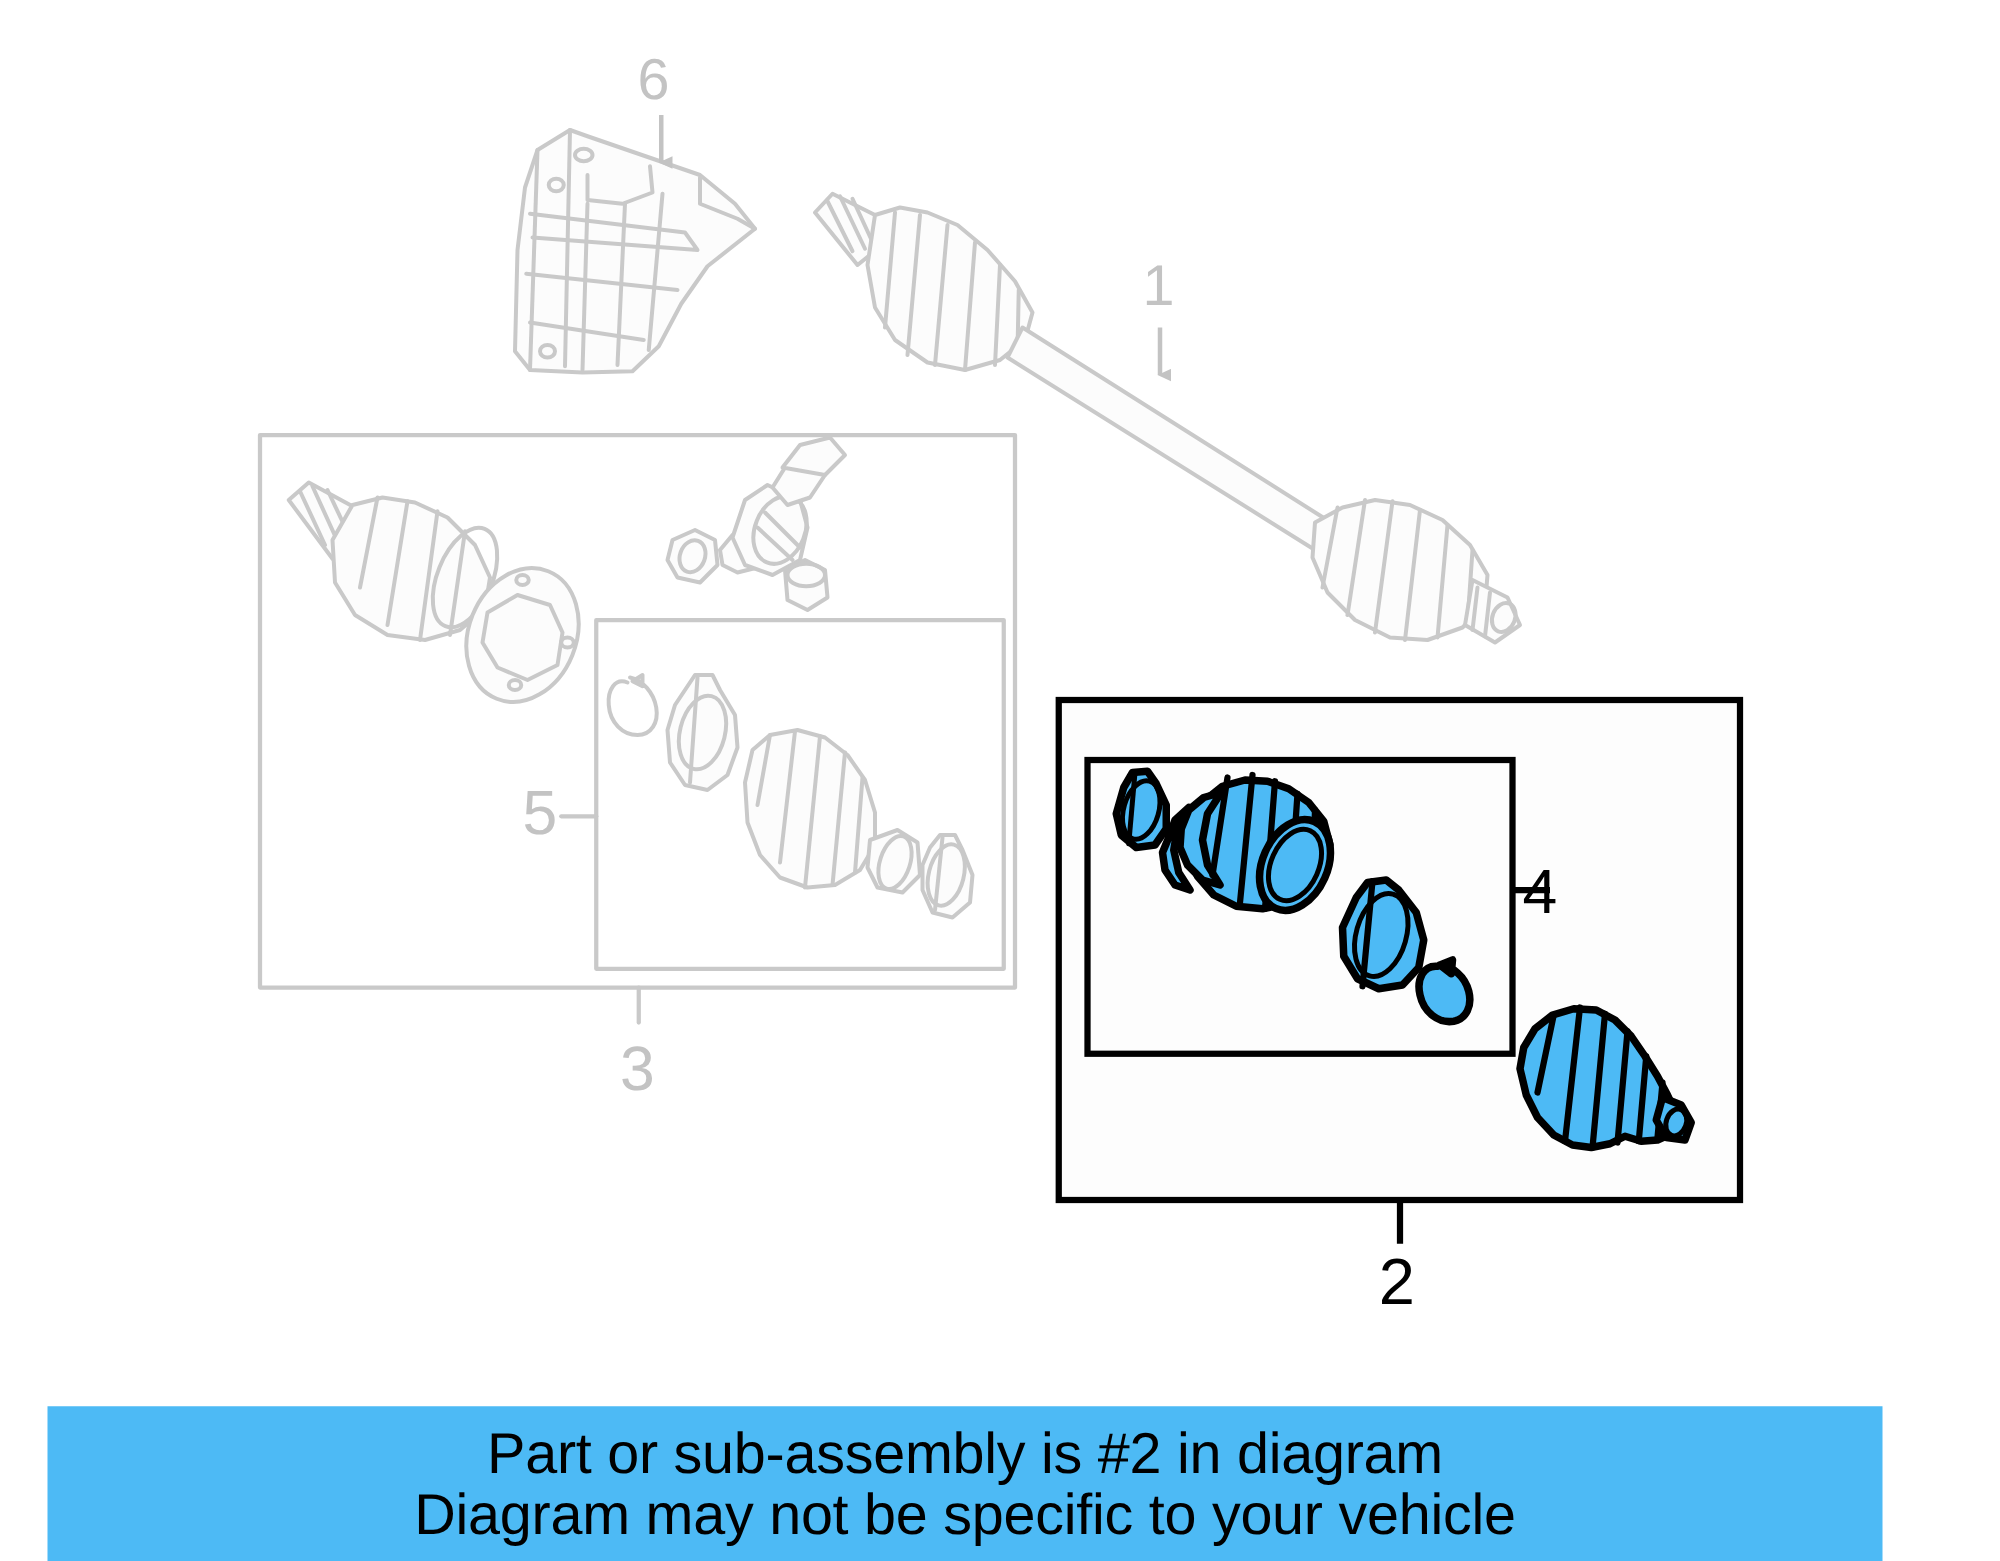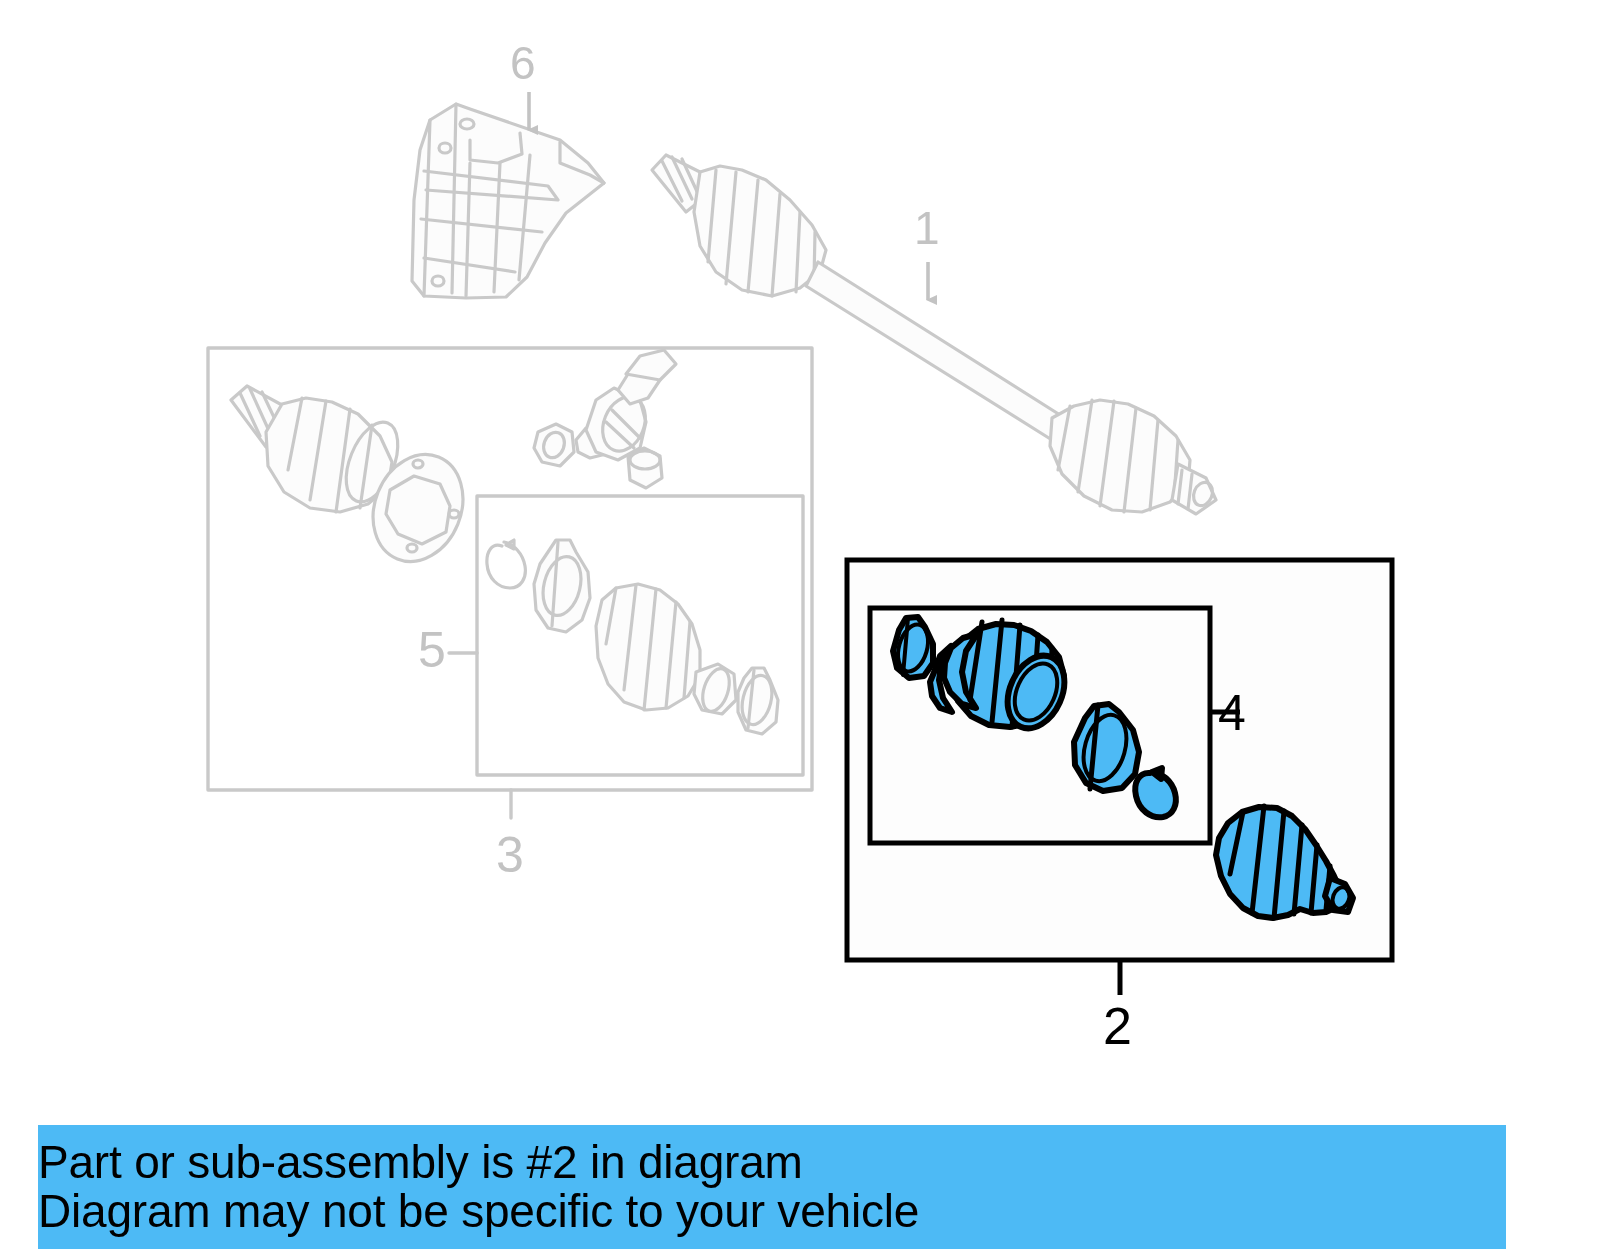--- a/index.html
+++ b/index.html
@@ -29,20 +29,21 @@
   .banner {
     position: absolute;
     left: 38px;
     top: 1125px;
     width: 1468px;
     height: 124px;
     background: #4dbaf5;
     box-sizing: border-box;
     display: flex;
     flex-direction: column;
+    align-items: center;
     justify-content: center;
     line-height: 1.07;
   }
   .banner-line {
     color: #000000;
     font-size: 46px;
     font-family: "Liberation Sans", sans-serif;
     white-space: nowrap;
     letter-spacing: -0.2px;
   }

